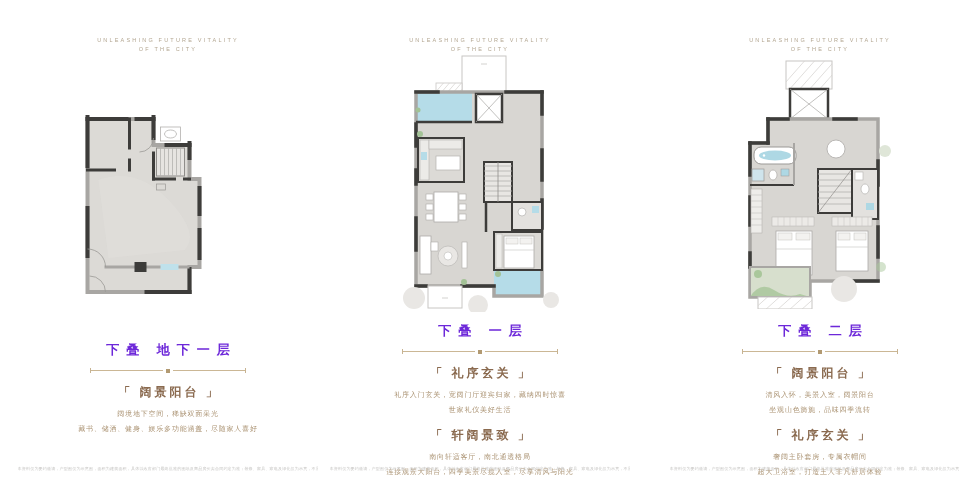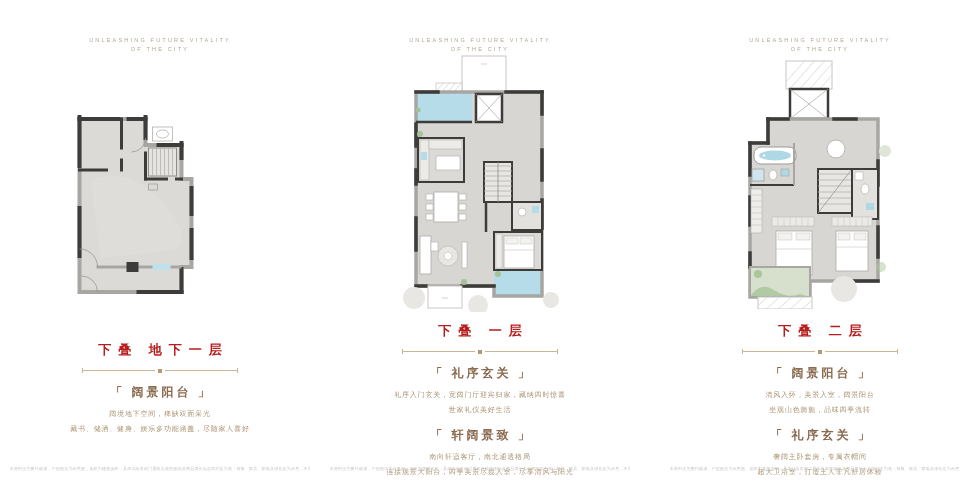--- a/index.html
+++ b/index.html
@@ -1,37 +1,37 @@
 <!DOCTYPE html>
 <html><head>
 <meta charset="utf-8">
 <style>
   * { margin:0; padding:0; box-sizing:border-box; }
   html,body { background:#ffffff; }
   body { font-family:"Liberation Sans","DejaVu Sans",sans-serif; }
   .page { position:relative; width:960px; height:485px; background:#ffffff; overflow:hidden; margin:0 auto; }
   .panel { position:absolute; top:0; width:320px; height:485px; background:#fff; }
-  .panel.p1 { left:0;padding-left:12px; }
+  .panel.p1 { left:8px;padding-left:12px; }
   .panel.p2 { left:320px; }
   .panel.p3 { left:660px; }
 
   .en-header { position:absolute; top:36px; left:0; width:100%; text-align:center;
                color:#b3a691; font-size:5.5px; letter-spacing:2.2px; line-height:9px; }
 
   .plan { position:absolute; left:50%; transform:translateX(-50%); }
   .p1 .plan { top:108px; }
   .p2 .plan { top:50px; }
   .p3 .plan { top:57px; }
 
   .text-block { position:absolute; left:0; width:100%; text-align:center; }
   .p1 .text-block { top:341px; }
   .p2 .text-block { top:322px; }
   .p3 .text-block { top:322px; }
 
-  .plan-title { color:#b91c1c; font-size:13px; font-weight:700; letter-spacing:7px; text-indent:7px; }
+  .plan-title { color:#6d28d9; font-size:13px; font-weight:700; letter-spacing:7px; text-indent:7px; }
 
   .divider { display:flex; align-items:center; justify-content:center; margin:9px auto 10px; width:180px; }
   .divider .tick { width:1px; height:5px; background:#c7b392; }
   .divider .line { width:72px; height:1px; background:#cbb795; }
   .divider .square { width:4px; height:4px; background:#b29a72; margin:0 3px; }
 
   .section-heading { color:#8a6a4f; font-size:12px; font-weight:700; letter-spacing:3px; text-indent:3px; margin-top:11px; }
   .section-heading.second { }
   .desc { color:#ab9373; font-size:7px; line-height:12px; letter-spacing:0.8px; margin-top:3px; }
   .desc.first { margin-top:7px; }

